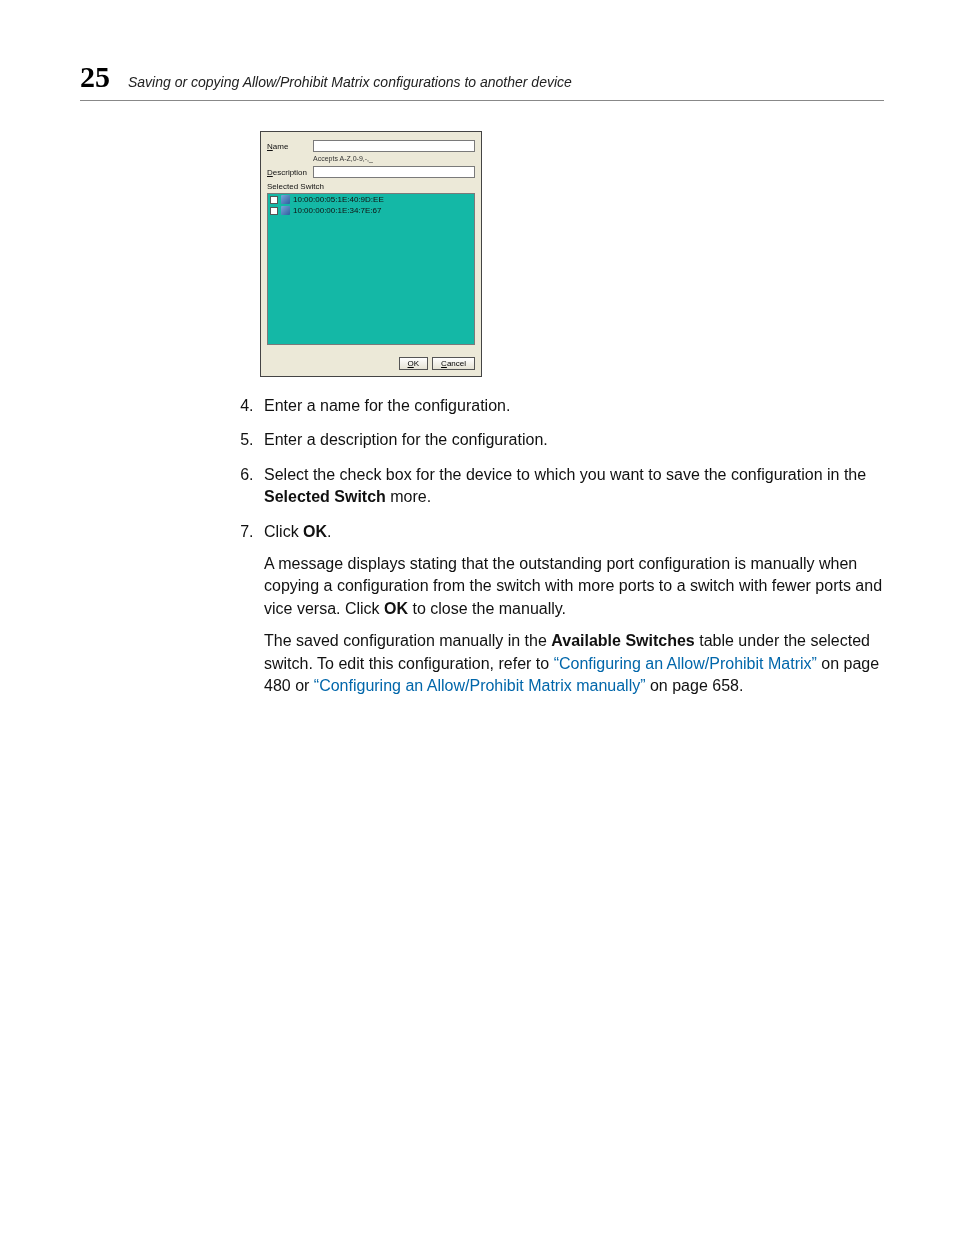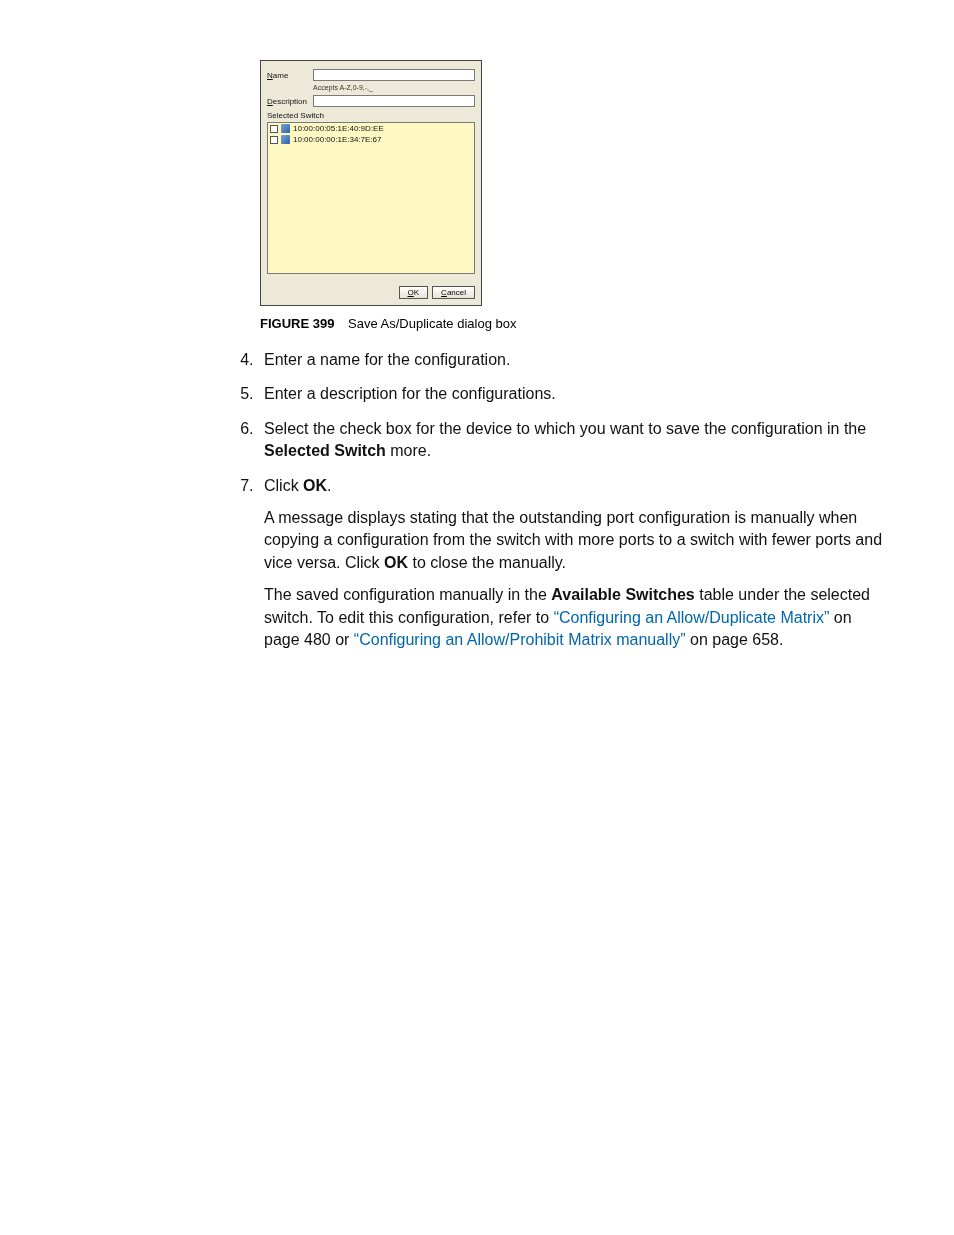--- a/index.html
+++ b/index.html
@@ -72,21 +72,21 @@
     margin-bottom: 4px;
     color: #333;
   }
   .list-label {
     font-size: 8px;
     margin-top: 4px;
     margin-bottom: 2px;
   }
   .switch-list {
     border: 1px solid #7a7a7a;
-    background: #fef9c3;
+    background: #14b8a6;
     height: 150px;
     overflow: hidden;
   }
   .switch-item {
     display: flex;
     align-items: center;
     gap: 3px;
     padding: 1px 2px;
     font-size: 8px;
   }
@@ -145,20 +145,24 @@
   }
   .link {
     color: #0066aa;
   }
   .bold { font-weight: bold; }
 </style>
 </head>
 <body>
 
 <div class="page">
+  <div class="header-row">
+    <span class="chapter-number">25</span>
+    <span class="header-title">Saving or copying Allow/Prohibit Matrix configurations to another device</span>
+  </div>
 
   <div class="figure-area">
     <div class="dialog-box">
       <div class="dlg-content">
         <div class="form-row">
           <div class="form-label"><u>N</u><span>ame</span></div>
           <div class="form-input"></div>
         </div>
         <div class="accepts-hint">Accepts A-Z,0-9,-,_</div>
         <div class="form-row">
@@ -179,34 +183,30 @@
           </div>
         </div>
       </div>
       <div class="dlg-buttons">
         <button class="dlg-btn"><u>O</u>K</button>
         <button class="dlg-btn"><u>C</u>ancel</button>
       </div>
     </div>
   </div>
 
-  <div class="figure-caption">
-    <span class="fig-label">FIGURE 399</span>
-    <span>Save As/Duplicate dialog box</span>
-  </div>
 
   <ol class="steps" start="4">
     <li><span>Enter a name for the configuration.</span></li>
-    <li><span>Enter a description for the configurations.</span></li>
+    <li><span>Enter a description for the configuration.</span></li>
     <li>
       <span>Select the check box for the device to which you want to save the configuration in the </span><span class="bold">Selected Switch</span><span> more.</span>
     </li>
     <li>
       <span>Click </span><span class="bold">OK</span><span>.</span>
       <div class="indent-block">
         <span>A message displays stating that the outstanding port configuration is manually when copying a configuration from the switch with more ports to a switch with fewer ports and vice versa. Click </span><span class="bold">OK</span><span> to close the manually.</span>
       </div>
       <div class="indent-block">
-        <span>The saved configuration manually in the </span><span class="bold">Available Switches</span><span> table under the selected switch. To edit this configuration, refer to </span><span class="link">“Configuring an Allow/Duplicate Matrix”</span><span> on page 480 or </span><span class="link">“Configuring an Allow/Prohibit Matrix manually”</span><span> on page 658.</span>
+        <span>The saved configuration manually in the </span><span class="bold">Available Switches</span><span> table under the selected switch. To edit this configuration, refer to </span><span class="link">“Configuring an Allow/Prohibit Matrix”</span><span> on page 480 or </span><span class="link">“Configuring an Allow/Prohibit Matrix manually”</span><span> on page 658.</span>
       </div>
     </li>
   </ol>
 </div>
 
 </body></html>

